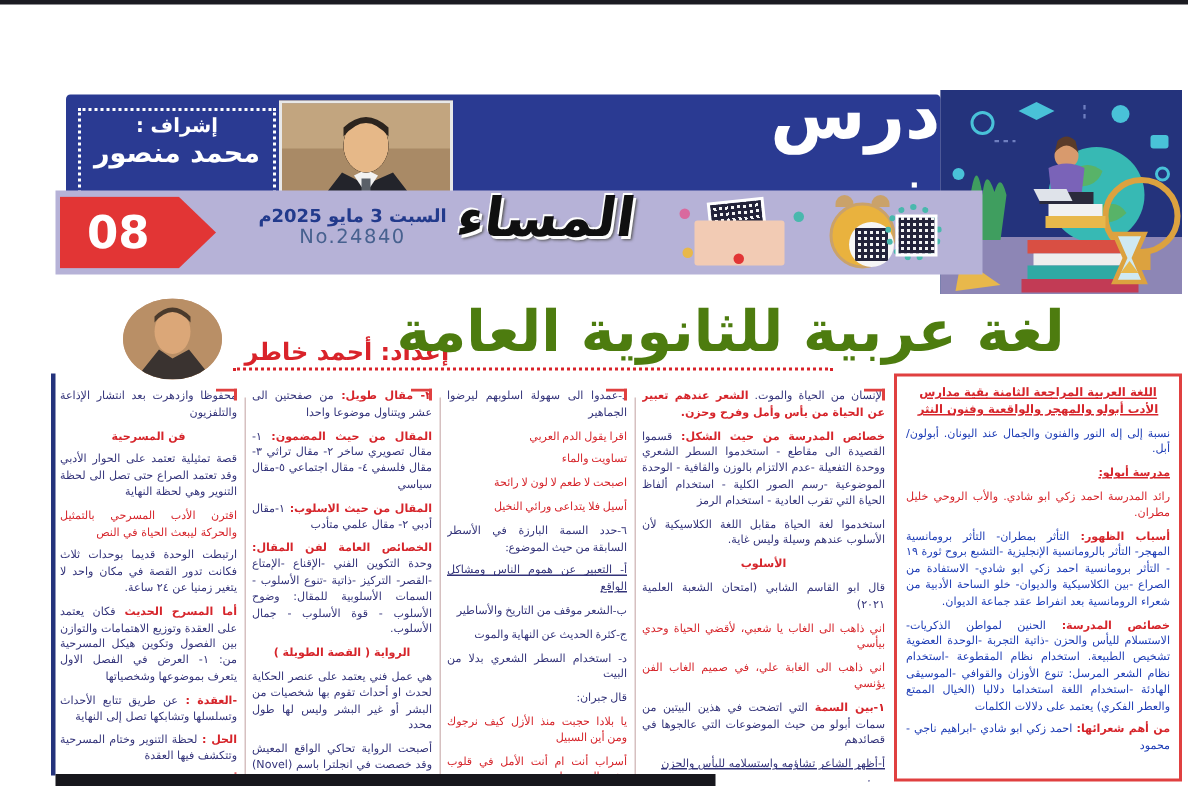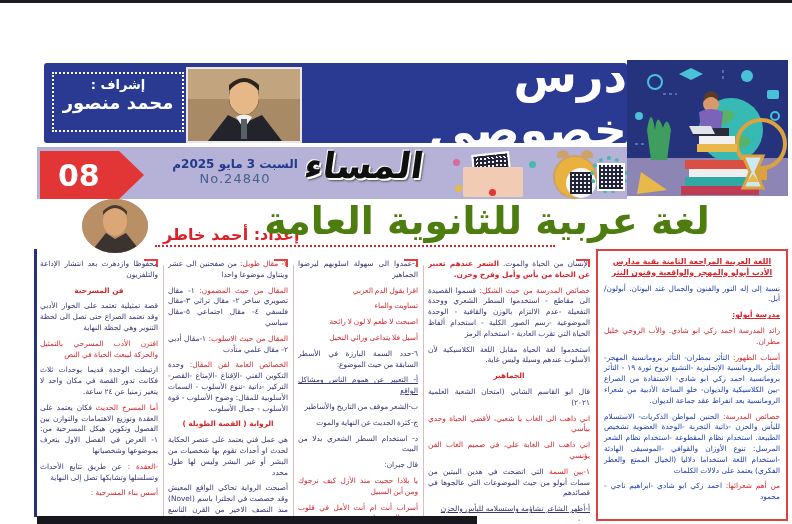--- a/index.html
+++ b/index.html
@@ -13,21 +13,21 @@
   .ishraf-l1{font-size:13px;font-weight:bold;}
   .ishraf-l2{font-size:18px;font-weight:bold;letter-spacing:0;}
   .sup-photo{position:absolute;left:142px;top:4px;width:112px;height:72px;border:2px solid #e8e8e8;background:#9c7c5c;}
   .main-title{position:absolute;left:258px;top:0;width:325px;height:80px;display:flex;align-items:center;justify-content:center;
               color:#fff;font-size:46px;font-weight:900;direction:rtl;}
 
   
   .illus{position:absolute;left:627px;top:57px;width:161px;height:136px;background:#24337c;}
 
   
-  .band{position:absolute;left:37px;top:144px;width:590px;height:56px;background:#b6b2d7;}
+  .band{position:absolute;left:37px;top:124px;width:590px;height:56px;background:#b6b2d7;padding-left:28px;}
   .pennant{position:absolute;left:3px;top:4px;width:104px;height:48px;background:#e23535;
            clip-path:polygon(0 0,76% 0,100% 50%,76% 100%,0 100%);
            display:flex;align-items:center;color:#fff;font-size:30px;font-weight:900;padding-left:18px;box-sizing:border-box;}
   .dateblock{position:absolute;left:128px;top:10px;width:140px;direction:rtl;text-align:center;}
   .date-l1{font-size:12px;font-weight:bold;color:#223a8c;}
   .date-l2{font-size:13px;color:#47618f;letter-spacing:1px;direction:ltr;}
   .masaa{position:absolute;left:252px;top:-2px;width:150px;text-align:center;font-size:36px;font-weight:900;color:#101010;
          transform:skewX(-8deg);text-shadow:2px 2px 0 #fdfdfd,-1px -1px 0 #fdfdfd,3px 3px 2px #555;direction:rtl;}
   .decor{position:absolute;top:4px;height:48px;}
   .qr{background:
@@ -67,21 +67,21 @@
   .rbox{position:absolute;left:596px;top:246px;width:192px;height:272px;border:2px solid #e04040;box-sizing:border-box;
         padding:6px 6px;overflow:hidden;direction:rtl;text-align:justify;text-align-last:right;}
   .blk{margin:0 0 5px;font-size:7.4px;line-height:10.8px;}
   .t-body,.t-underline{color:#34347a;}
   .t-red{color:#d6252b;}
   .t-underline{text-decoration:underline;}
   .t-center{color:#d6252b;font-weight:bold;text-align:center;text-align-last:center;}
   .t-title{color:#d6252b;font-weight:bold;text-align:center;text-align-last:center;text-decoration:underline;font-size:7.8px;}
   .t-heading{color:#d6252b;font-weight:bold;text-decoration:underline;}
   .t-lead{color:#34347a;}
-  .t-lead .lead{color:#d6252b;font-weight:normal;}
+  .t-lead .lead{color:#d6252b;font-weight:bold;}
   .t-tailred .lead{color:#34347a;}
   .t-tailred .txt{color:#d6252b;font-weight:bold;}
   .rbox .t-body,.rbox .t-lead{color:#1d3cb5;}
   .bottom-bar{position:absolute;left:37px;top:513px;width:440px;height:11px;background:#17171d;}
 </style>
 </head>
 <body>
 
 <div class="page">
 
@@ -200,21 +200,21 @@
       <p class="blk t-heading"><span class="txt">مدرسة أبولو:</span></p>
       <p class="blk t-red"><span class="txt">رائد المدرسة احمد زكي ابو شادي. والأب الروحي خليل مطران.</span></p>
       <p class="blk t-lead"><span class="lead">أسباب الظهور: </span><span class="txt">التأثر بمطران- التأثر برومانسية المهجر- التأثر بالرومانسية الإنجليزية -التشبع بروح ثورة ١٩ - التأثر برومانسية احمد زكي ابو شادي- الاستفادة من الصراع -بين الكلاسيكية والديوان- خلو الساحة الأدبية من شعراء الرومانسية بعد انفراط عقد جماعة الديوان.</span></p>
       <p class="blk t-lead"><span class="lead">خصائص المدرسة: </span><span class="txt">الحنين لمواطن الذكريات- الاستسلام لليأس والحزن -ذاتية التجربة -الوحدة العضوية تشخيص الطبيعة. استخدام نظام المقطوعة -استخدام نظام الشعر المرسل: تنوع الأوزان والقوافي -الموسيقى الهادئة -استخدام اللغة استخداما دلاليا (الخيال الممتع والعطر الفكري) يعتمد على دلالات الكلمات</span></p>
       <p class="blk t-lead"><span class="lead">من أهم شعرائها: </span><span class="txt">احمد زكي ابو شادي -ابراهيم ناجي - محمود</span></p>
     </div>
   <div class="col c1" lang="ar">
       <p class="blk t-tailred"><span class="lead">الإنسان من الحياة والموت. </span><span class="txt">الشعر عندهم تعبير عن الحياة من يأس وأمل وفرح وحزن.</span></p>
       <p class="blk t-lead"><span class="lead">خصائص المدرسة من حيث الشكل: </span><span class="txt">قسموا القصيدة الى مقاطع - استخدموا السطر الشعري ووحدة التفعيلة -عدم الالتزام بالوزن والقافية - الوحدة الموضوعية -رسم الصور الكلية - استخدام ألفاظ الحياة التي تقرب العادية - استخدام الرمز</span></p>
       <p class="blk t-body"><span class="txt">استخدموا لغة الحياة مقابل اللغة الكلاسيكية لأن الأسلوب عندهم وسيلة وليس غاية.</span></p>
-      <p class="blk t-center"><span class="txt">الجماهير</span></p>
+      <p class="blk t-center"><span class="txt">الأسلوب</span></p>
       <p class="blk t-body"><span class="txt">قال ابو القاسم الشابي (امتحان الشعبة العلمية ٢٠٢١)</span></p>
       <p class="blk t-red"><span class="txt">اني ذاهب الى الغاب يا شعبي،  لأقضي الحياة وحدي بيأسي</span></p>
       <p class="blk t-red"><span class="txt">اني ذاهب الى الغابة علي،  في صميم الغاب الفن يؤنسي</span></p>
       <p class="blk t-lead"><span class="lead">١-بين السمة </span><span class="txt">التي اتضحت في هذين البيتين من سمات أبولو من حيث الموضوعات التي عالجوها في قصائدهم</span></p>
       <p class="blk t-underline"><span class="txt">أ-أظهر الشاعر تشاؤمه واستسلامه لليأس والحزن</span></p>
       <p class="blk t-body"><span class="txt">ب-أكد الشاعر حنين لمواطن الذكريات وأيام الصبا.</span></p>
     </div>
   <div class="col c2" lang="ar">
       <p class="blk t-body"><span class="txt">د-عمدوا الى سهولة اسلوبهم ليرضوا الجماهير</span></p>
       <p class="blk t-red"><span class="txt">اقرا يقول الدم العربي</span></p>
@@ -240,17 +240,18 @@
       <p class="blk t-body"><span class="txt">أصبحت الرواية تحاكي الواقع المعيش وقد خصصت في انجلترا باسم (Novel) منذ النصف الاخير من القرن التاسع عشر ثم انتشرت على مستوى أوروبا والعالم والمقصود بمحاكاة الواقع انها اصبحت من قبيل ما يقع في الواقع والحياة وان كانت متخيلة وأن الاشخاص من طينة البشر الذين يعيشون ويتحركون في بيئة مكانية وزمنية محددة معروفة</span></p>
     </div>
   <div class="col c4" lang="ar">
       <p class="blk t-body"><span class="txt">محفوظا وازدهرت بعد انتشار الإذاعة والتلفزيون</span></p>
       <p class="blk t-center"><span class="txt">فن المسرحية</span></p>
       <p class="blk t-body"><span class="txt">قصة تمثيلية تعتمد على الحوار الأدبي وقد تعتمد الصراع حتى تصل الى لحظة التنوير وهي لحظة النهاية</span></p>
       <p class="blk t-red"><span class="txt">اقترن الأدب المسرحي بالتمثيل والحركة ليبعث الحياة في النص</span></p>
       <p class="blk t-body"><span class="txt">ارتبطت الوحدة قديما بوحدات ثلاث فكانت تدور القصة في مكان واحد لا يتغير زمنيا عن ٢٤ ساعة.</span></p>
       <p class="blk t-lead"><span class="lead">أما المسرح الحديث </span><span class="txt">فكان يعتمد على العقدة وتوزيع الاهتمامات والتوازن بين الفصول وتكوين هيكل المسرحية من: ١- العرض في الفصل الاول يتعرف بموضوعها وشخصياتها</span></p>
       <p class="blk t-lead"><span class="lead">-العقدة : </span><span class="txt">عن طريق تتابع الأحداث وتسلسلها وتشابكها تصل إلى النهاية</span></p>
+      <p class="blk t-lead"><span class="lead">الحل : </span><span class="txt">لحظة التنوير وختام المسرحية وتتكشف فيها العقدة</span></p>
       <p class="blk t-red"><span class="txt">أسس بناء المسرحية :</span></p>
     </div>
 
   <div class="bottom-bar"></div>
 </div>
 
 </body></html>

